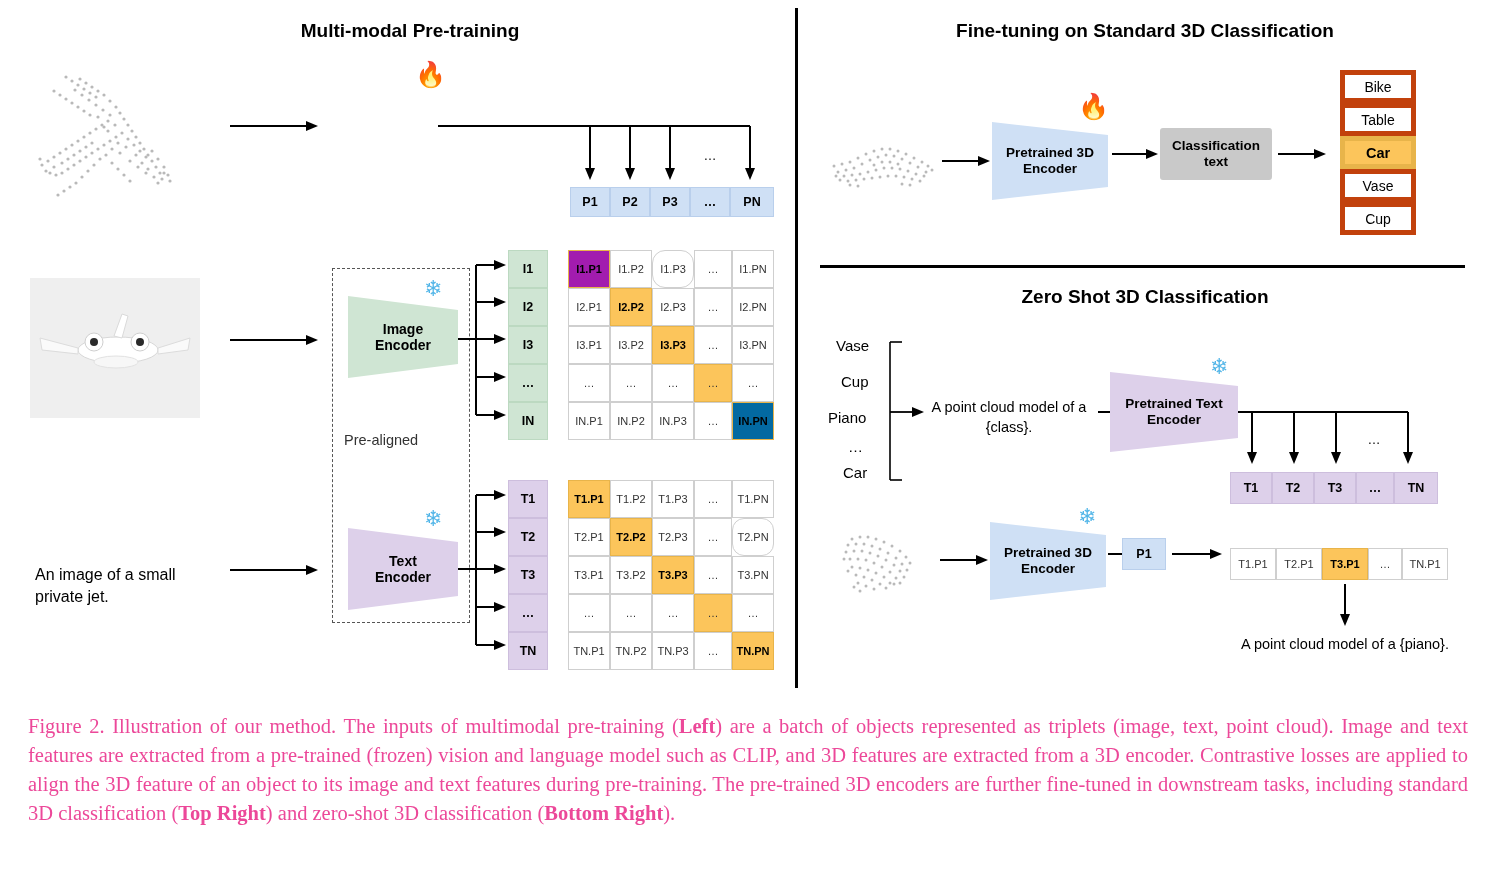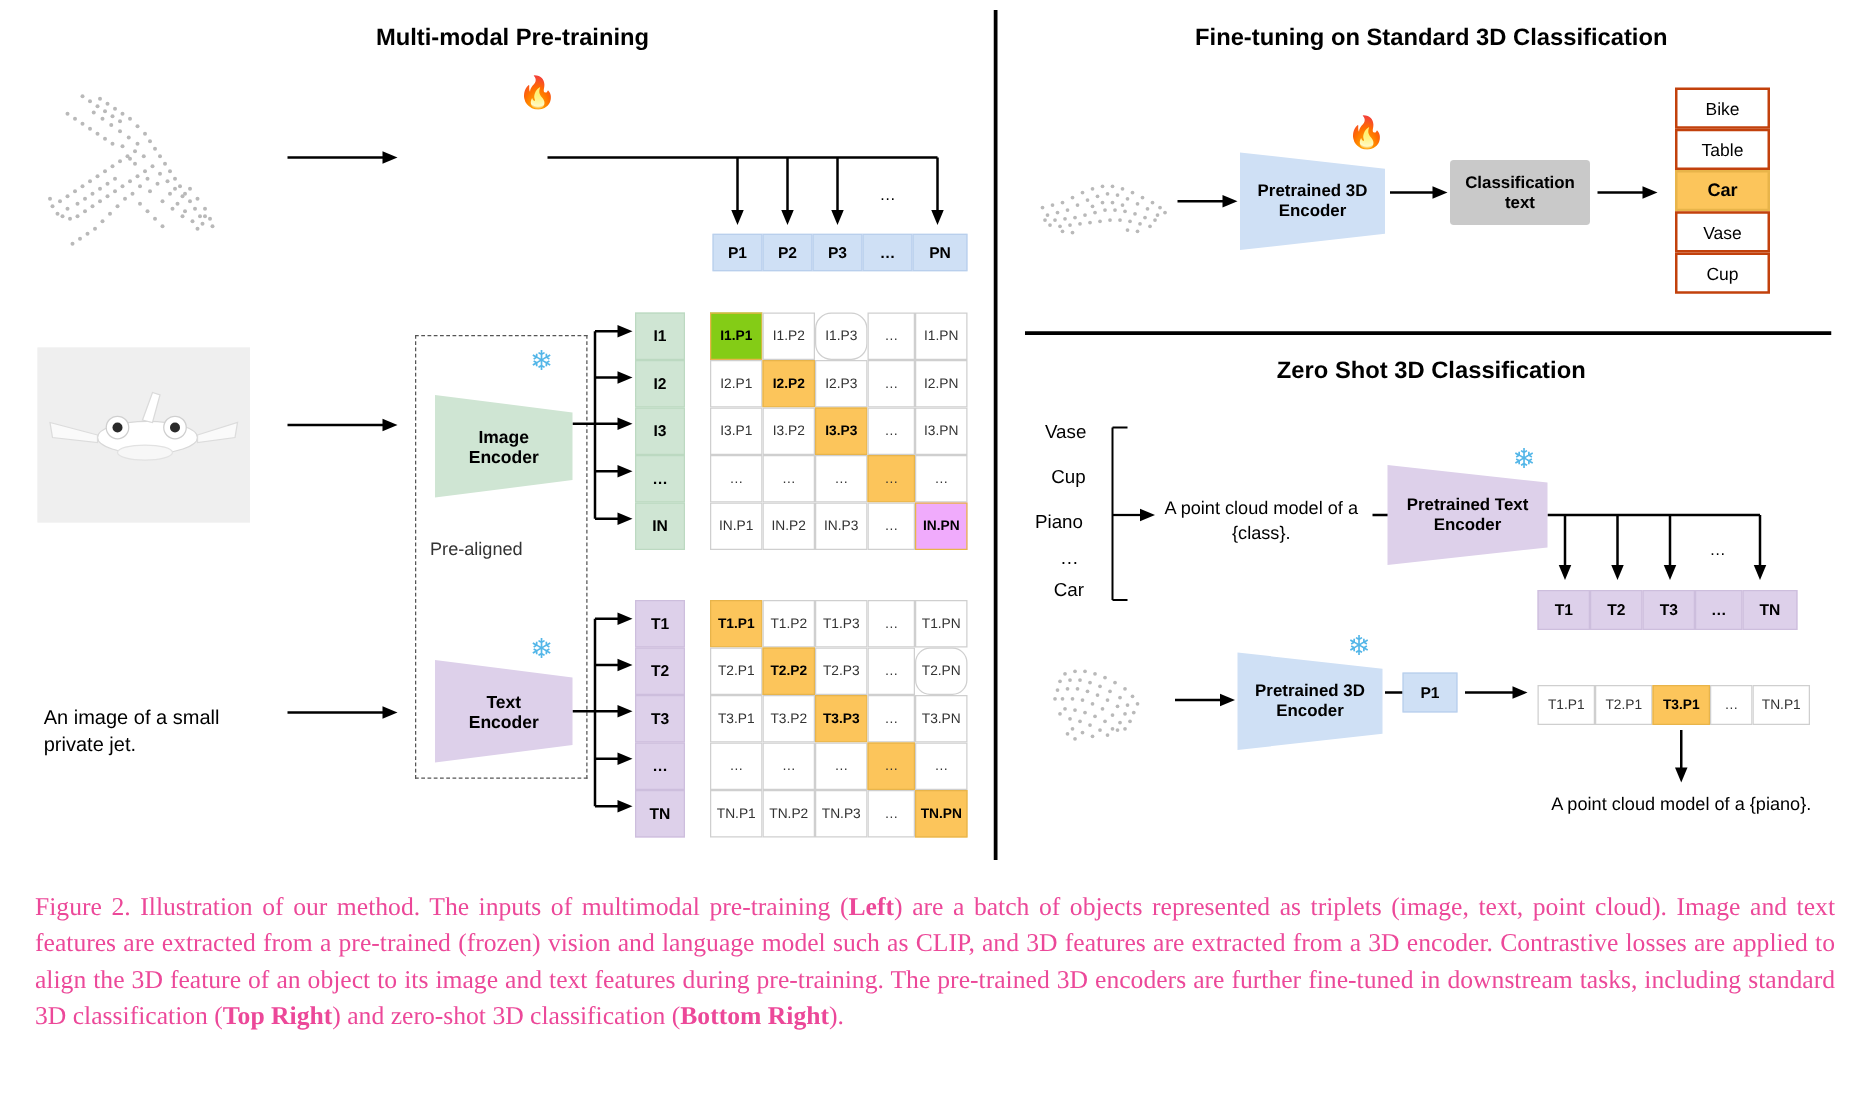--- a/index.html
+++ b/index.html
@@ -10,21 +10,21 @@
 
   .vdiv{position:absolute;background:#000;}
 
   .title{position:absolute;font-weight:bold;font-size:19px;text-align:center;}
 
   
   .trap{position:absolute;display:flex;align-items:center;justify-content:center;text-align:center;font-weight:bold;font-size:14px;line-height:1.15;}
   .trap .lbl{position:relative;z-index:2;}
   .trap .shape{position:absolute;left:0;top:0;width:100%;height:100%;z-index:1;}
 
-  .box{position:absolute;box-sizing:border-box;border:2px solid #c2410c;display:flex;align-items:center;justify-content:center;font-size:12.5px;}
+  .box{position:absolute;box-sizing:border-box;border:5px solid #c2410c;display:flex;align-items:center;justify-content:center;font-size:12.5px;}
   .cellbox{position:absolute;box-sizing:border-box;border:1px solid #cfcfcf;display:flex;align-items:center;justify-content:center;font-size:11px;color:#333;background:#fff;}
   .cellbox.hl{background:#fcc55b;color:#000;font-weight:bold;border-color:#e8b44a;}
 
   .tok{position:absolute;box-sizing:border-box;display:flex;align-items:center;justify-content:center;font-size:12.5px;font-weight:bold;border:1px solid #c9d6ea;}
   .tok.blue{background:#cfe0f5;border-color:#b9cfec;}
   .tok.green{background:#cfe5d3;border-color:#bcd9c1;}
   .tok.purple{background:#ddd0ea;border-color:#cdbedd;}
 
   .txt{position:absolute;font-size:15px;}
   .dashed{position:absolute;box-sizing:border-box;border:1.6px dashed #555;}
@@ -204,21 +204,21 @@
   </div>
 
   <svg class="arrowsvg" style="left:230px;top:332px;width:90px;height:16px;" viewBox="0 0 90 16">
     <line x1="0" y1="8" x2="78" y2="8" stroke="#000" stroke-width="2"></line>
     <polygon points="88,8 76,3 76,13" fill="#000"></polygon>
   </svg>
 
   <div class="dashed" style="left:332px;top:268px;width:138px;height:355px;"></div>
   <div class="txt" style="left:344px;top:432px;font-size:14.5px;color:#333;">Pre-aligned</div>
 
-  <div class="trap" style="left:348px;top:316px;width:110px;height:82px;">
+  <div class="trap" style="left:348px;top:296px;width:110px;height:82px;">
     <svg class="shape" viewBox="0 0 110 82" preserveAspectRatio="none">
         <polygon points="0,0 110,14 110,68 0,82" fill="#cfe5d3"></polygon>
       </svg>
     <span class="lbl" style="white-space:pre-line;">Image
 Encoder</span>
   </div>
   <div class="snow" style="left:424px;top:278px;">❄</div>
 
   <div class="trap" style="left:348px;top:528px;width:110px;height:82px;">
     <svg class="shape" viewBox="0 0 110 82" preserveAspectRatio="none">
@@ -250,21 +250,21 @@
     <polygon points="48,122 36,117 36,127" fill="#000"></polygon>
     <polygon points="48,160 36,155 36,165" fill="#000"></polygon>
   </svg>
 
   <div class="tok green" style="left:508px;top:250px;width:40px;height:38px;">I1</div>
   <div class="tok green" style="left:508px;top:288px;width:40px;height:38px;">I2</div>
   <div class="tok green" style="left:508px;top:326px;width:40px;height:38px;">I3</div>
   <div class="tok green" style="left:508px;top:364px;width:40px;height:38px;">…</div>
   <div class="tok green" style="left:508px;top:402px;width:40px;height:38px;">IN</div>
 
-  <div class="cellbox" style="left:568px;top:250px;width:42px;height:38px;background:#84cc16;border-color:#e8b44a;font-weight:bold;color:#000;">I1.P1</div>
+  <div class="cellbox" style="left:568px;top:250px;width:42px;height:38px;background:#a21caf;border-color:#e8b44a;font-weight:bold;color:#000;">I1.P1</div>
   <div class="cellbox" style="left:610px;top:250px;width:42px;height:38px;">I1.P2</div>
   <div class="cellbox" style="left:652px;top:250px;width:42px;height:38px;border-radius:13px;">I1.P3</div>
   <div class="cellbox" style="left:694px;top:250px;width:38px;height:38px;">…</div>
   <div class="cellbox" style="left:732px;top:250px;width:42px;height:38px;">I1.PN</div>
 
   <div class="cellbox" style="left:568px;top:288px;width:42px;height:38px;">I2.P1</div>
   <div class="cellbox" style="left:610px;top:288px;width:42px;height:38px;background:#fcc55b;border-color:#e8b44a;font-weight:bold;color:#000;">I2.P2</div>
   <div class="cellbox" style="left:652px;top:288px;width:42px;height:38px;">I2.P3</div>
   <div class="cellbox" style="left:694px;top:288px;width:38px;height:38px;">…</div>
   <div class="cellbox" style="left:732px;top:288px;width:42px;height:38px;">I2.PN</div>
@@ -278,21 +278,21 @@
   <div class="cellbox" style="left:568px;top:364px;width:42px;height:38px;">…</div>
   <div class="cellbox" style="left:610px;top:364px;width:42px;height:38px;">…</div>
   <div class="cellbox" style="left:652px;top:364px;width:42px;height:38px;">…</div>
   <div class="cellbox" style="left:694px;top:364px;width:38px;height:38px;background:#fcc55b;border-color:#e8b44a;">…</div>
   <div class="cellbox" style="left:732px;top:364px;width:42px;height:38px;">…</div>
 
   <div class="cellbox" style="left:568px;top:402px;width:42px;height:38px;">IN.P1</div>
   <div class="cellbox" style="left:610px;top:402px;width:42px;height:38px;">IN.P2</div>
   <div class="cellbox" style="left:652px;top:402px;width:42px;height:38px;">IN.P3</div>
   <div class="cellbox" style="left:694px;top:402px;width:38px;height:38px;">…</div>
-  <div class="cellbox" style="left:732px;top:402px;width:42px;height:38px;background:#f0abfc;border-color:#e8b44a;font-weight:bold;color:#000;">IN.PN</div>
+  <div class="cellbox" style="left:732px;top:402px;width:42px;height:38px;background:#0369a1;border-color:#e8b44a;font-weight:bold;color:#000;">IN.PN</div>
 
   <svg class="arrowsvg" style="left:458px;top:485px;width:52px;height:180px;" viewBox="0 0 52 180">
     <line x1="0" y1="84" x2="18" y2="84" stroke="#000" stroke-width="2"></line>
     <line x1="18" y1="10" x2="18" y2="160" stroke="#000" stroke-width="2"></line>
     <line x1="18" y1="10" x2="38" y2="10" stroke="#000" stroke-width="2"></line>
     <line x1="18" y1="47" x2="38" y2="47" stroke="#000" stroke-width="2"></line>
     <line x1="18" y1="84" x2="38" y2="84" stroke="#000" stroke-width="2"></line>
     <line x1="18" y1="122" x2="38" y2="122" stroke="#000" stroke-width="2"></line>
     <line x1="18" y1="160" x2="38" y2="160" stroke="#000" stroke-width="2"></line>
     <polygon points="48,10 36,5 36,15" fill="#000"></polygon>

